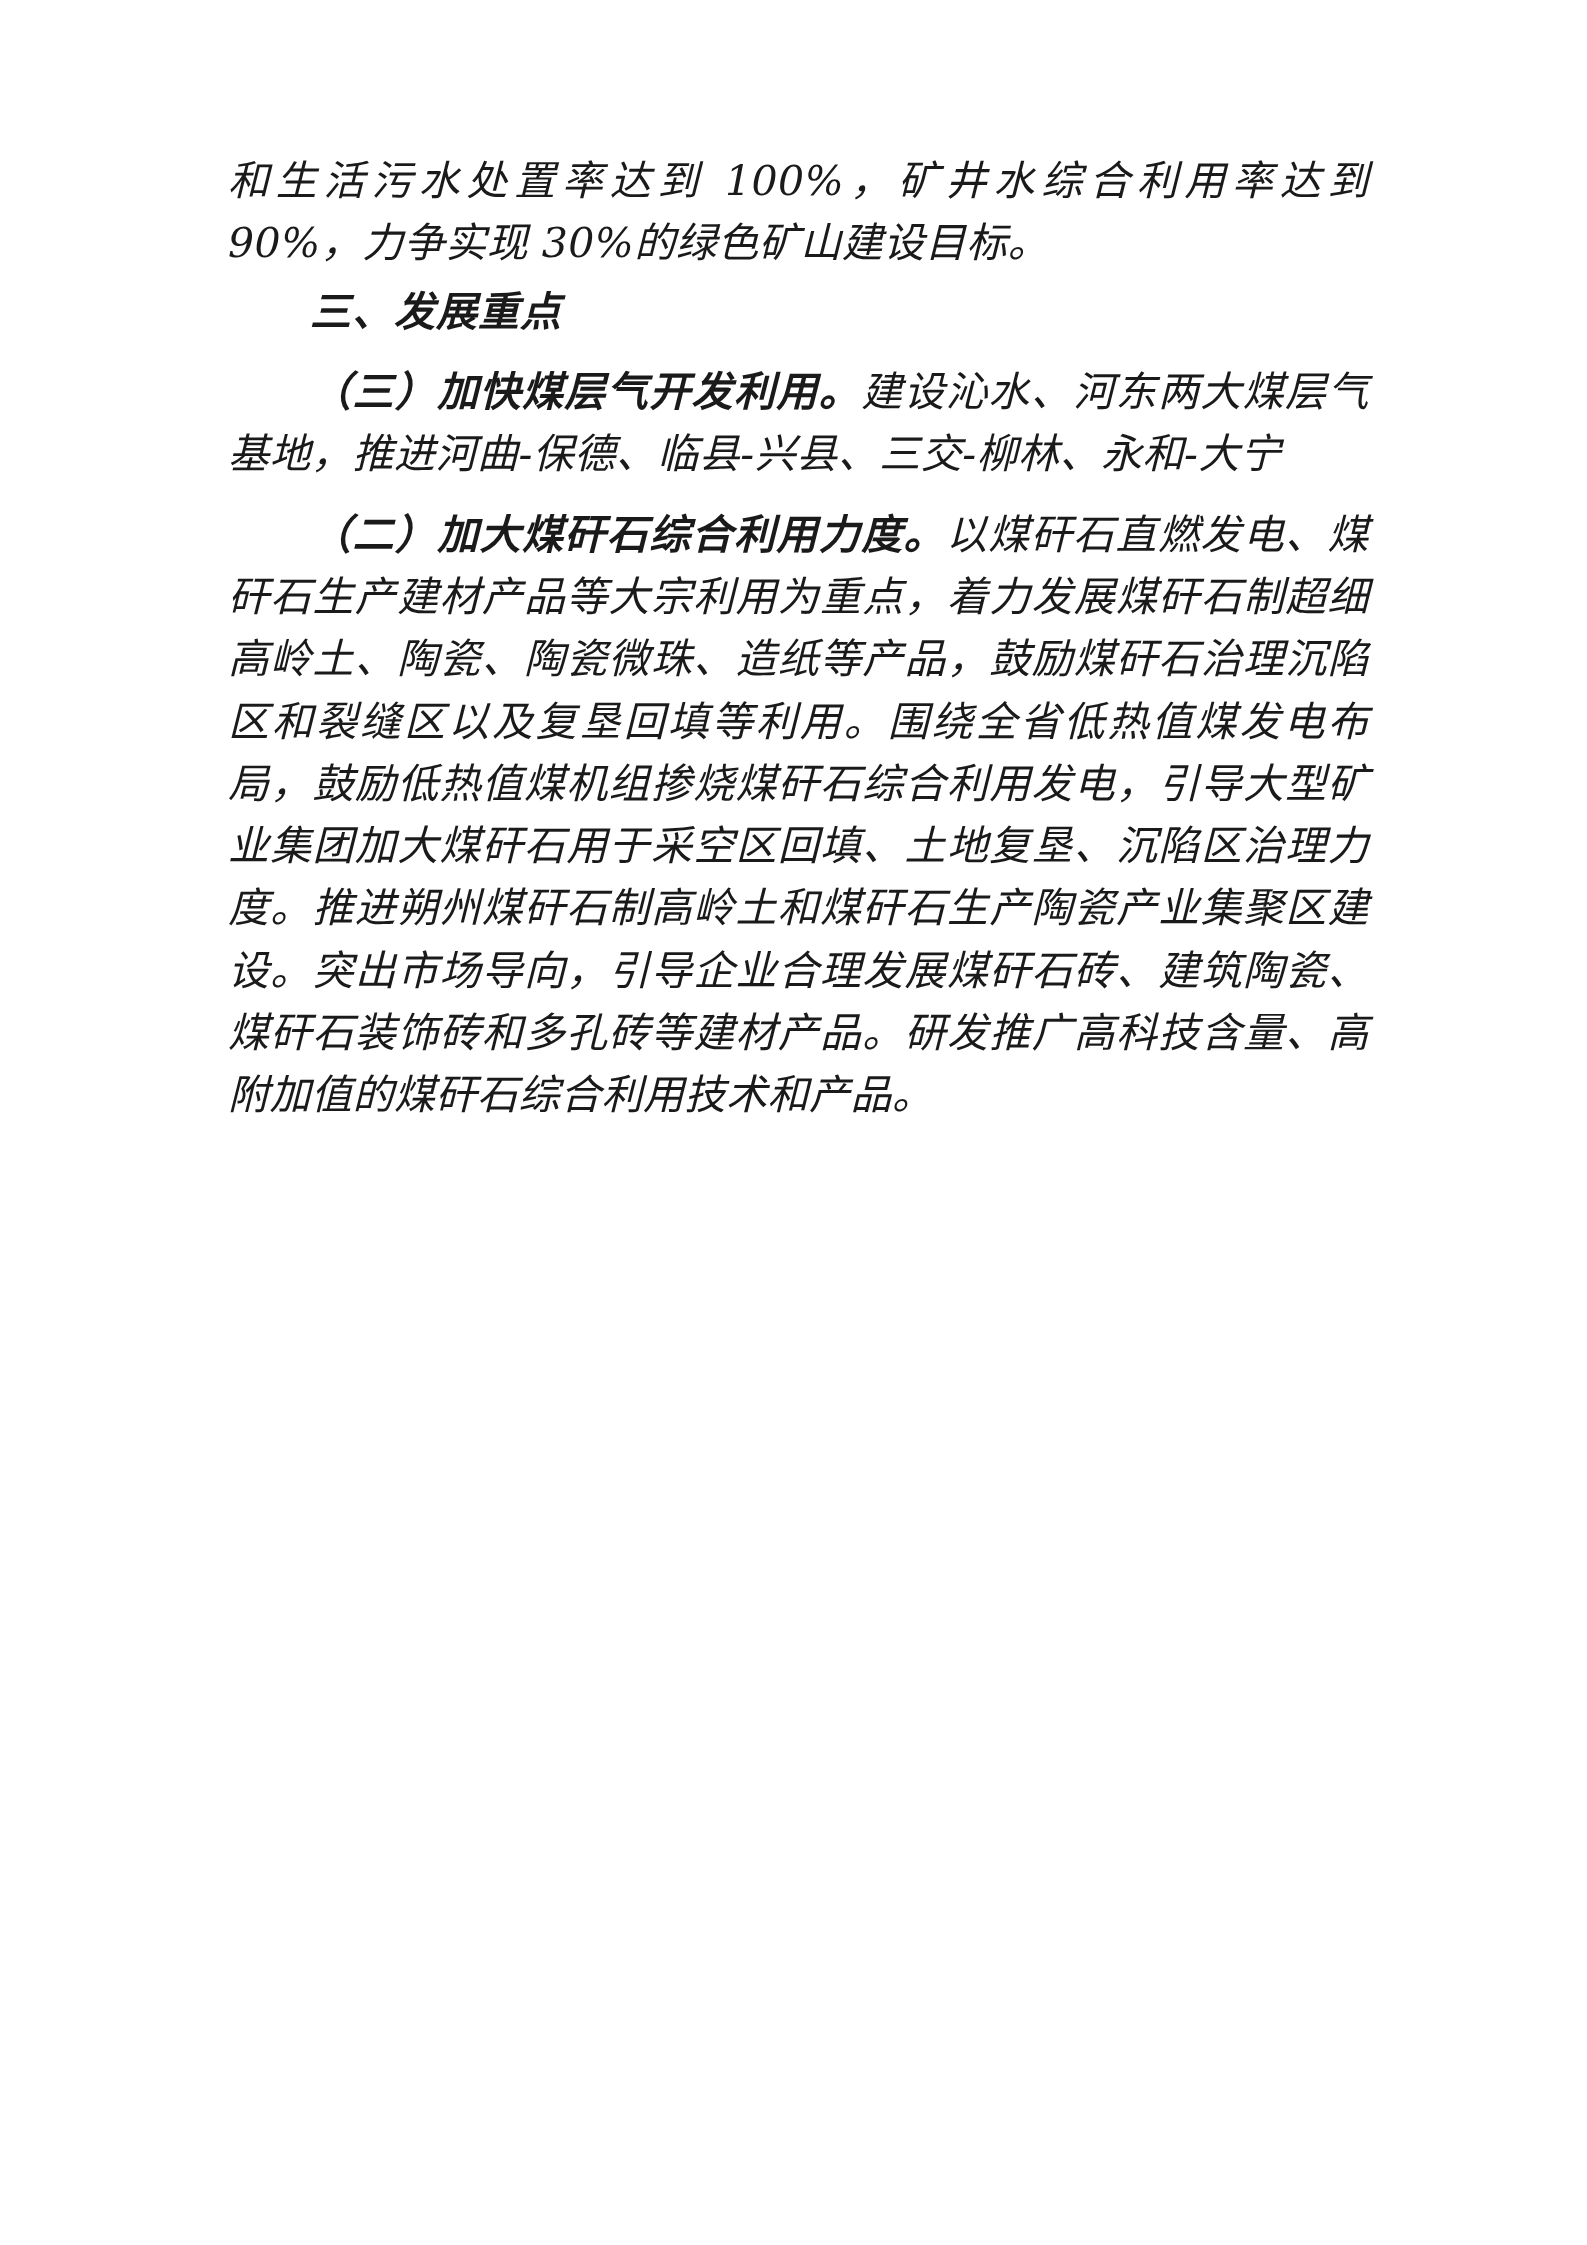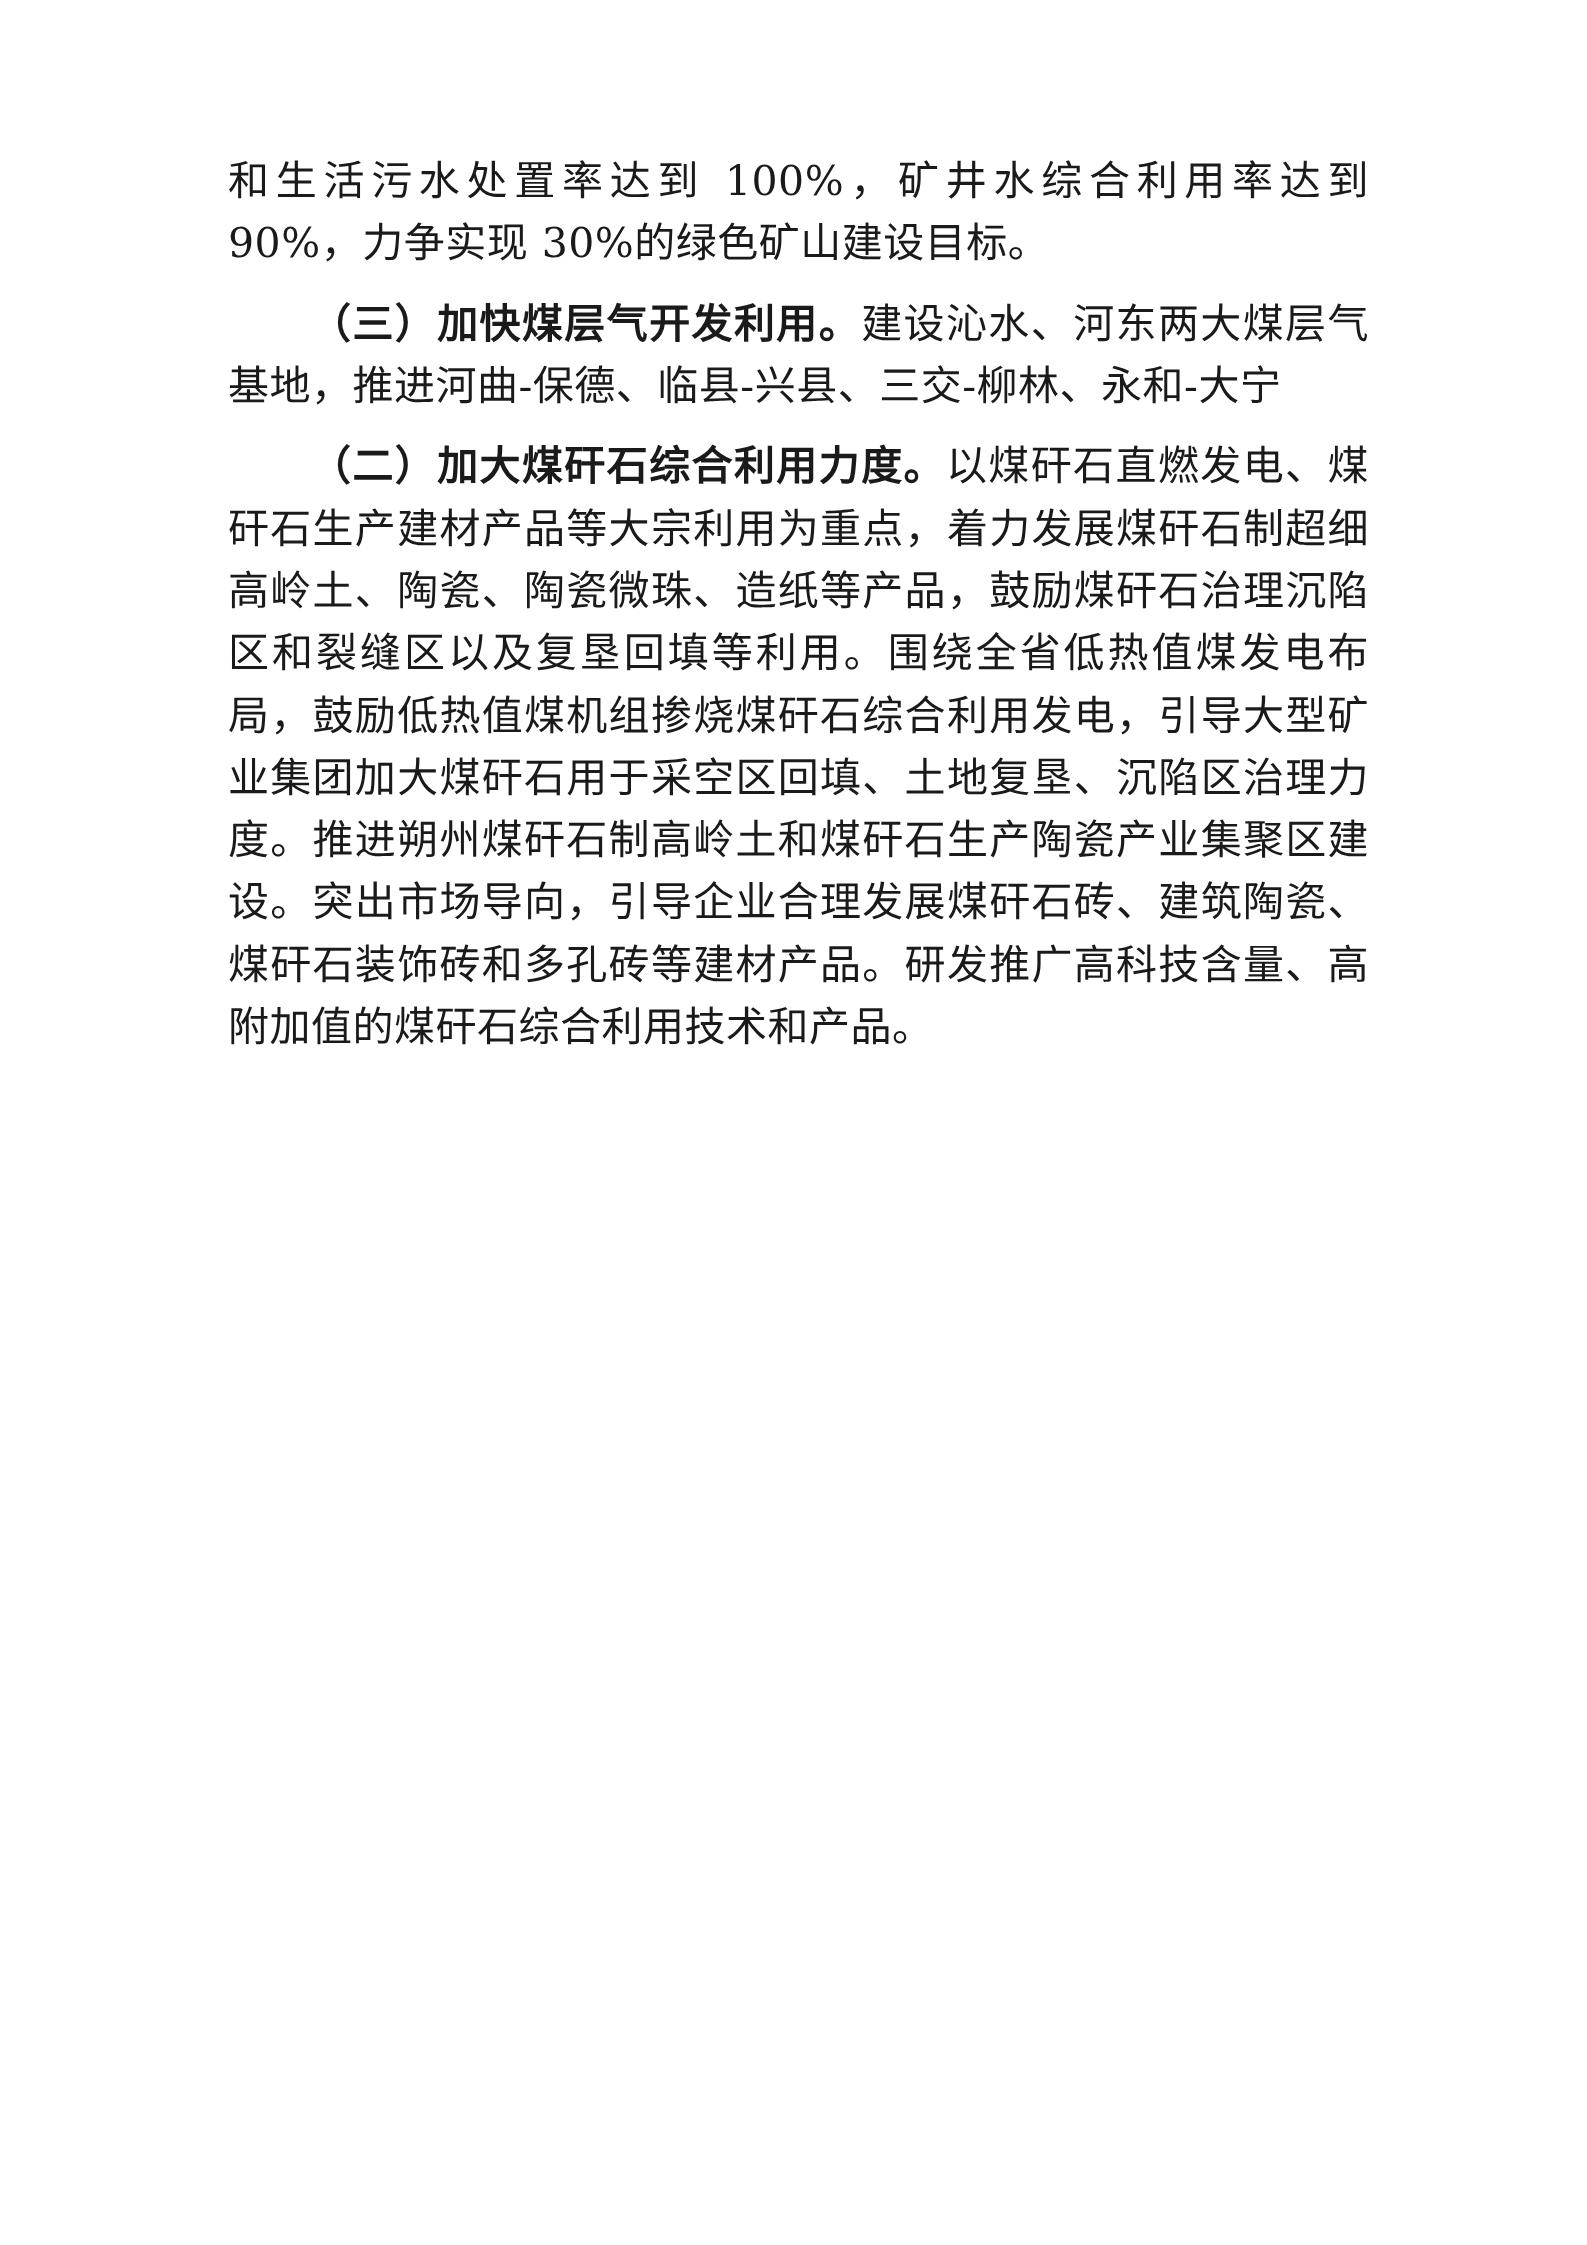--- a/index.html
+++ b/index.html
@@ -14,20 +14,21 @@
     font-family: "DejaVu Serif", "Liberation Serif", serif;
     color: #1a1a1a;
     overflow: hidden;
   }
   .page {
     position: relative;
     width: 1587px;
     height: 1721px;
     box-sizing: border-box;
     padding: 150px 218px 0 228px;
+    font-style: italic;
   }
   .doc-body {
     font-size: 41px;
     line-height: 1.52;
     text-align: justify;
     text-justify: inter-ideograph;
     letter-spacing: 0.5px;
   }
   p {
     margin: 0;
@@ -61,20 +62,21 @@
   }
 </style>
 </head>
 <body>
 
 <div class="page">
   <div class="doc-body">
 
     <p class="para block">和生活污水处置率达到 100%，矿井水综合利用率达到 90%，力争实现 30%的绿色矿山建设目标。</p>
 
+    <p class="heading">三、发展重点</p>
 
 
     <p class="indent2 block spaced">
       <span class="lead">（三）加快煤层气开发利用。</span><span>建设沁水、河东两大煤层气基地，推进河曲-保德、临县-兴县、三交-柳林、永和-大宁</span>
     </p>
 
     <p class="indent2 block spaced">
       <span class="lead">（二）加大煤矸石综合利用力度。</span><span>以煤矸石直燃发电、煤矸石生产建材产品等大宗利用为重点，着力发展煤矸石制超细高岭土、陶瓷、陶瓷微珠、造纸等产品，鼓励煤矸石治理沉陷区和裂缝区以及复垦回填等利用。围绕全省低热值煤发电布局，鼓励低热值煤机组掺烧煤矸石综合利用发电，引导大型矿业集团加大煤矸石用于采空区回填、土地复垦、沉陷区治理力度。推进朔州煤矸石制高岭土和煤矸石生产陶瓷产业集聚区建设。突出市场导向，引导企业合理发展煤矸石砖、建筑陶瓷、煤矸石装饰砖和多孔砖等建材产品。研发推广高科技含量、高附加值的煤矸石综合利用技术和产品。</span>
     </p>
 

